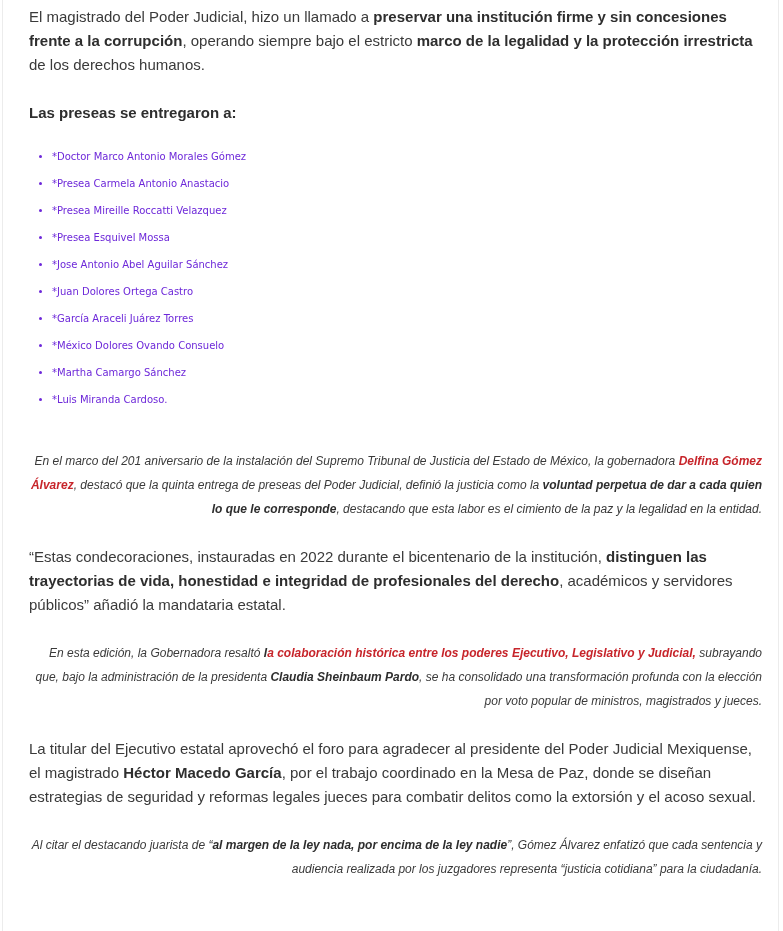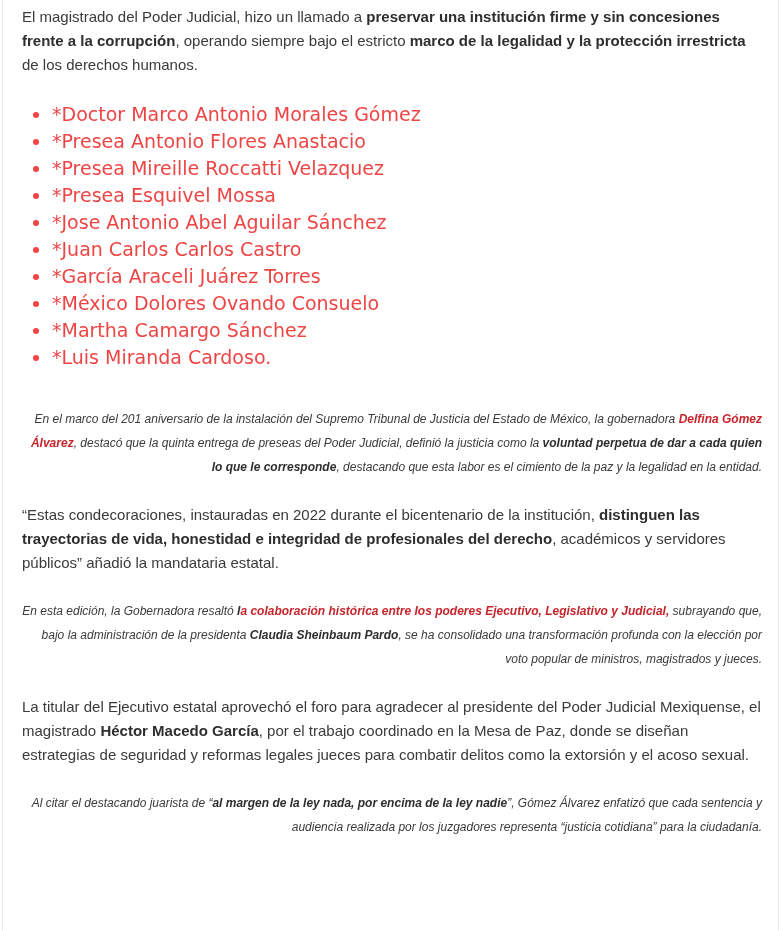--- a/index.html
+++ b/index.html
@@ -27,21 +27,21 @@
       position: absolute;
       left: 22px;
       top: 5px;
       width: 740px;
       font-family: "Liberation Sans", sans-serif;
       font-size: 15px;
       line-height: 24px;
       color: #3a3a3a;
     }
     .article p {
-      margin: 0 0 24px 0;
+      margin: 0 0 24px 7px;
     }
     .article b, .article strong {
       font-weight: bold;
       color: #2e2e2e;
     }
     .article .red {
       color: #c7252b;
       font-weight: bold;
     }
     .article .center {
@@ -49,45 +49,46 @@
       font-style: italic;
       font-size: 12px;
     }
     .article ul {
       margin: 0 0 26px 0;
       padding-left: 30px;
       list-style: disc;
     }
     .article ul li {
       font-family: "DejaVu Sans", sans-serif;
-      font-size: 19px;
+      font-size: 10px;
       line-height: 27px;
-      color: #ef4444;
+      color: #6d28d9;
       padding-left: 0;
     }
     .p1 { margin-bottom: 24px !important; }
     .heading { margin-bottom: 18px !important; }
   </style>
 </head>
 <body>
 
 <div class="frame"></div>
 
 <div class="article">
 
   <p class="p1"><span>El magistrado del Poder Judicial, hizo un llamado a </span><b>preservar una institución firme y sin concesiones frente a la corrupción</b><span>, operando siempre bajo el estricto </span><b>marco de la legalidad y la protección irrestricta</b><span> de los derechos humanos.</span></p>
 
+  <p class="heading"><b>Las preseas se entregaron a:</b></p>
 
   <ul>
     <li>*Doctor Marco Antonio Morales Gómez</li>
-    <li>*Presea Antonio Flores Anastacio</li>
+    <li>*Presea Carmela Antonio Anastacio</li>
     <li>*Presea Mireille Roccatti Velazquez</li>
     <li>*Presea Esquivel Mossa</li>
     <li>*Jose Antonio Abel Aguilar Sánchez</li>
-    <li>*Juan Carlos Carlos Castro</li>
+    <li>*Juan Dolores Ortega Castro</li>
     <li>*García Araceli Juárez Torres</li>
     <li>*México Dolores Ovando Consuelo</li>
     <li>*Martha Camargo Sánchez</li>
     <li>*Luis Miranda Cardoso.</li>
   </ul>
 
   <p class="center" style="margin-top:36px;"><span>En el marco del 201 aniversario de la instalación del Supremo Tribunal de Justicia del Estado de México, la gobernadora </span><span class="red">Delfina Gómez Álvarez</span><span>, destacó que la quinta entrega de preseas del Poder Judicial, definió la justicia como la </span><b>voluntad perpetua de dar a cada quien lo que le corresponde</b><span>, destacando que esta labor es el cimiento de la paz y la legalidad en la entidad.</span></p>
 
   <p><span>“Estas condecoraciones, instauradas en 2022 durante el bicentenario de la institución, </span><b>distinguen las trayectorias de vida, honestidad e integridad de profesionales del derecho</b><span>, académicos y servidores públicos” añadió la mandataria estatal.</span></p>
 

